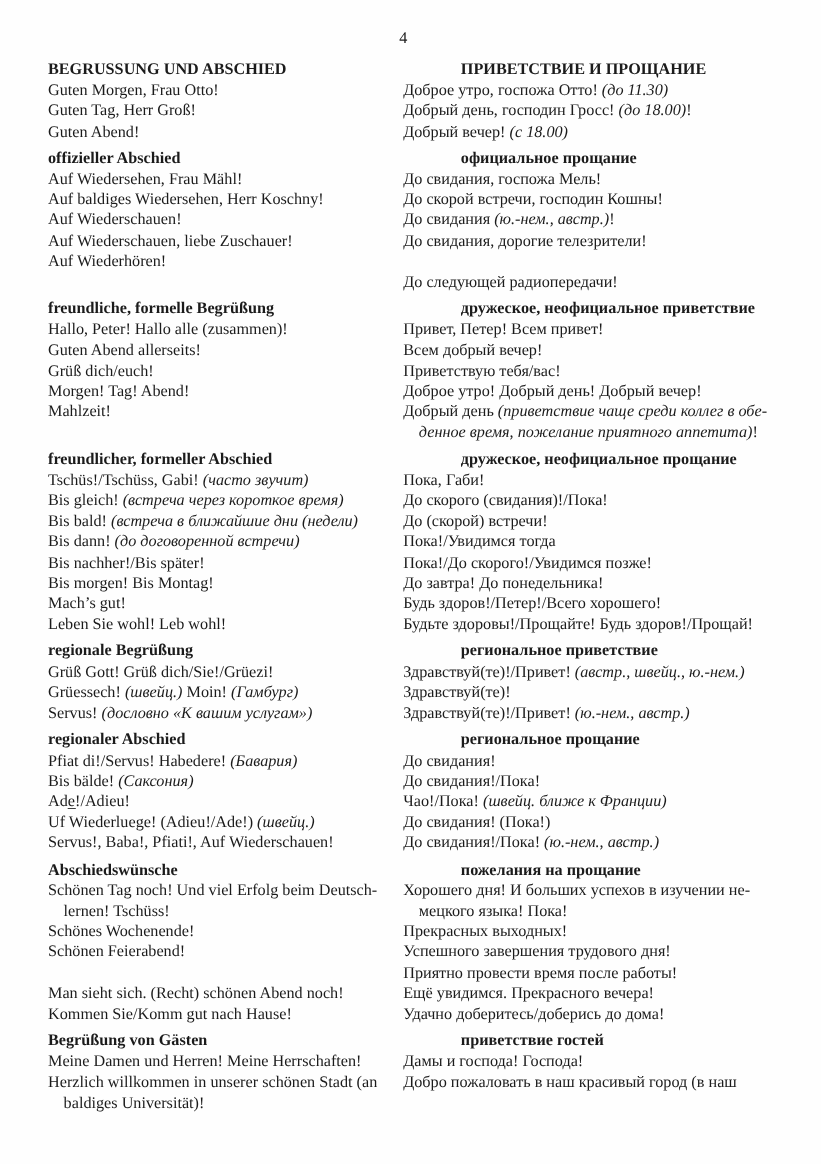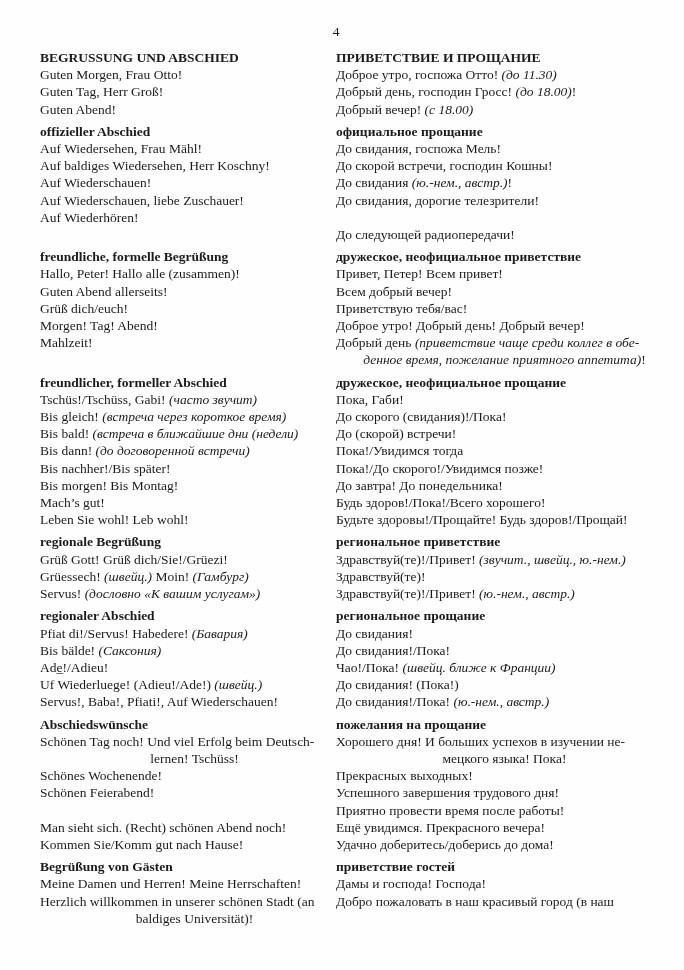--- a/index.html
+++ b/index.html
@@ -25,24 +25,24 @@
     position:absolute;
     top:49px;left:40px;right:24px;
   }
   .row{
     display:grid;
     grid-template-columns:296px 1fr;
     font-size:13.5px;
     line-height:17.2px;
     min-height:17.2px;
   }
-  .row.head{font-weight:bold;}
+  .row.head{font-weight:bold;gap:48px;}
   .row.gap{margin-top:5px;font-family:Liberation Serif, serif;}
   .cell{white-space:nowrap;}
-  .cell.ind{padding-left:13px;text-align:center;}
+  .cell.ind{padding-left:13px;}
   .it{font-style:italic;}
 </style>
 </head>
 <body>
 
 <div class="page">
   <div class="page-number">4</div>
   <div class="columns" id="rows">
       <div class="row head">
         <div class="cell"><span>BEGRUSSUNG UND ABSCHIED</span></div>
@@ -138,33 +138,33 @@
       <div class="row">
         <div class="cell"><span>Bis nachher!/Bis später!</span></div>
         <div class="cell"><span>Пока!/До скорого!/Увидимся позже!</span></div>
       </div>
       <div class="row">
         <div class="cell"><span>Bis morgen! Bis Montag!</span></div>
         <div class="cell"><span>До завтра! До понедельника!</span></div>
       </div>
       <div class="row">
         <div class="cell"><span>Mach’s gut!</span></div>
-        <div class="cell"><span>Будь здоров!/Пока!/Всего хорошего!</span></div>
+        <div class="cell"><span>Будь здоров!/Петер!/Всего хорошего!</span></div>
       </div>
       <div class="row">
         <div class="cell"><span>Leben Sie wohl! Leb wohl!</span></div>
         <div class="cell"><span>Будьте здоровы!/Прощайте! Будь здоров!/Прощай!</span></div>
       </div>
       <div class="row head gap">
         <div class="cell"><span>regionale Begrüßung</span></div>
         <div class="cell"><span>региональное приветствие</span></div>
       </div>
       <div class="row">
         <div class="cell"><span>Grüß Gott! Grüß dich/Sie!/Grüezi!</span></div>
-        <div class="cell"><span>Здравствуй(те)!/Привет! </span><span class="it">(звучит., швейц., ю.-нем.)</span></div>
+        <div class="cell"><span>Здравствуй(те)!/Привет! </span><span class="it">(австр., швейц., ю.-нем.)</span></div>
       </div>
       <div class="row">
         <div class="cell"><span>Grüessech! </span><span class="it">(швейц.)</span><span> Moin! </span><span class="it">(Гамбург)</span></div>
         <div class="cell"><span>Здравствуй(те)!</span></div>
       </div>
       <div class="row">
         <div class="cell"><span>Servus! </span><span class="it">(дословно «К вашим услугам»)</span></div>
         <div class="cell"><span>Здравствуй(те)!/Привет! </span><span class="it">(ю.-нем., австр.)</span></div>
       </div>
       <div class="row head gap">

